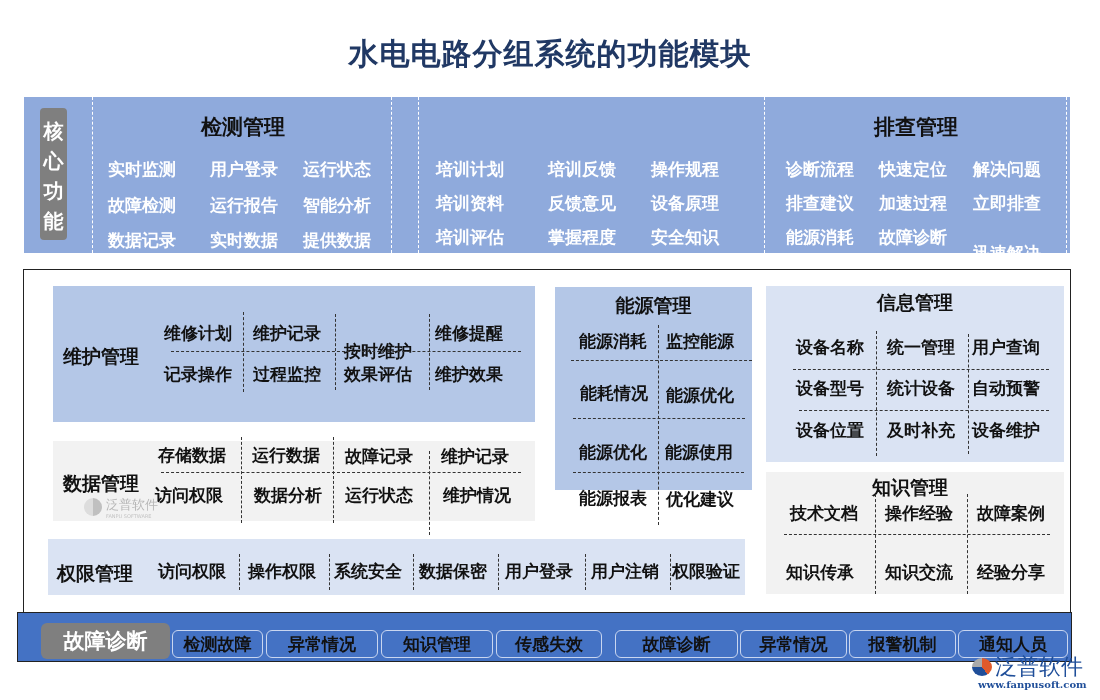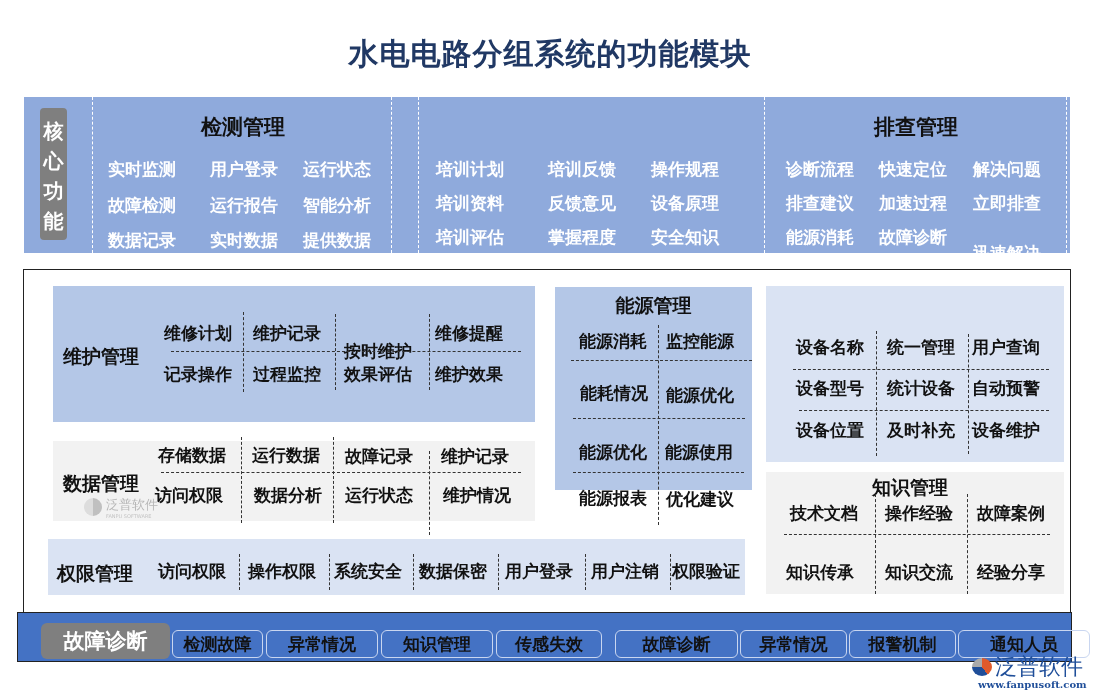--- a/index.html
+++ b/index.html
@@ -178,20 +178,21 @@
   <div class="cell" style="left:110px;top:154px">能源使用</div>
   <div class="cell" style="left:24px;top:200px">能源报表</div>
   <div class="cell" style="left:111px;top:201px">优化建议</div>
   <div class="hd" style="left:16px;top:73px;width:181px"></div>
   <div class="hd" style="left:18px;top:131px;width:172px"></div>
   <div class="hd" style="left:18px;top:185px;width:171px"></div>
   <div class="vd" style="left:103px;top:38px;height:200px"></div>
 </div>
 
 <div class="panel info">
+  <div class="lbl" style="left:0;width:298px;text-align:center;top:4px">信息管理</div>
   <div class="cell" style="left:30px;top:50px">设备名称</div>
   <div class="cell" style="left:121px;top:50px">统一管理</div>
   <div class="cell" style="left:206px;top:50px">用户查询</div>
   <div class="cell" style="left:30px;top:91px">设备型号</div>
   <div class="cell" style="left:121px;top:91px">统计设备</div>
   <div class="cell" style="left:206px;top:91px">自动预警</div>
   <div class="cell" style="left:30px;top:133px">设备位置</div>
   <div class="cell" style="left:121px;top:133px">及时补充</div>
   <div class="cell" style="left:206px;top:133px">设备维护</div>
   <div class="hd" style="left:27px;top:83px;width:256px"></div>
@@ -215,21 +216,21 @@
 
 <div class="fault-bar"></div>
 <div class="fault-label">故障诊断</div>
 <div class="fault-item" style="left:172px;width:91px">检测故障</div>
 <div class="fault-item" style="left:266px;width:112px">异常情况</div>
 <div class="fault-item" style="left:381px;width:112px">知识管理</div>
 <div class="fault-item" style="left:496px;width:106px">传感失效</div>
 <div class="fault-item" style="left:615px;width:123px">故障诊断</div>
 <div class="fault-item" style="left:740px;width:107px">异常情况</div>
 <div class="fault-item" style="left:849px;width:107px">报警机制</div>
-<div class="fault-item" style="left:958px;width:132px">通知人员</div>
+<div class="fault-item" style="left:958px;width:110px">通知人员</div>
 
 <div class="brand">
   <div class="b-row">
     <div class="b-logo"></div>
     <span class="b-name">泛普软件</span>
   </div>
   <div class="b-url">www.fanpusoft.com</div>
 </div>
 
 </body></html>

